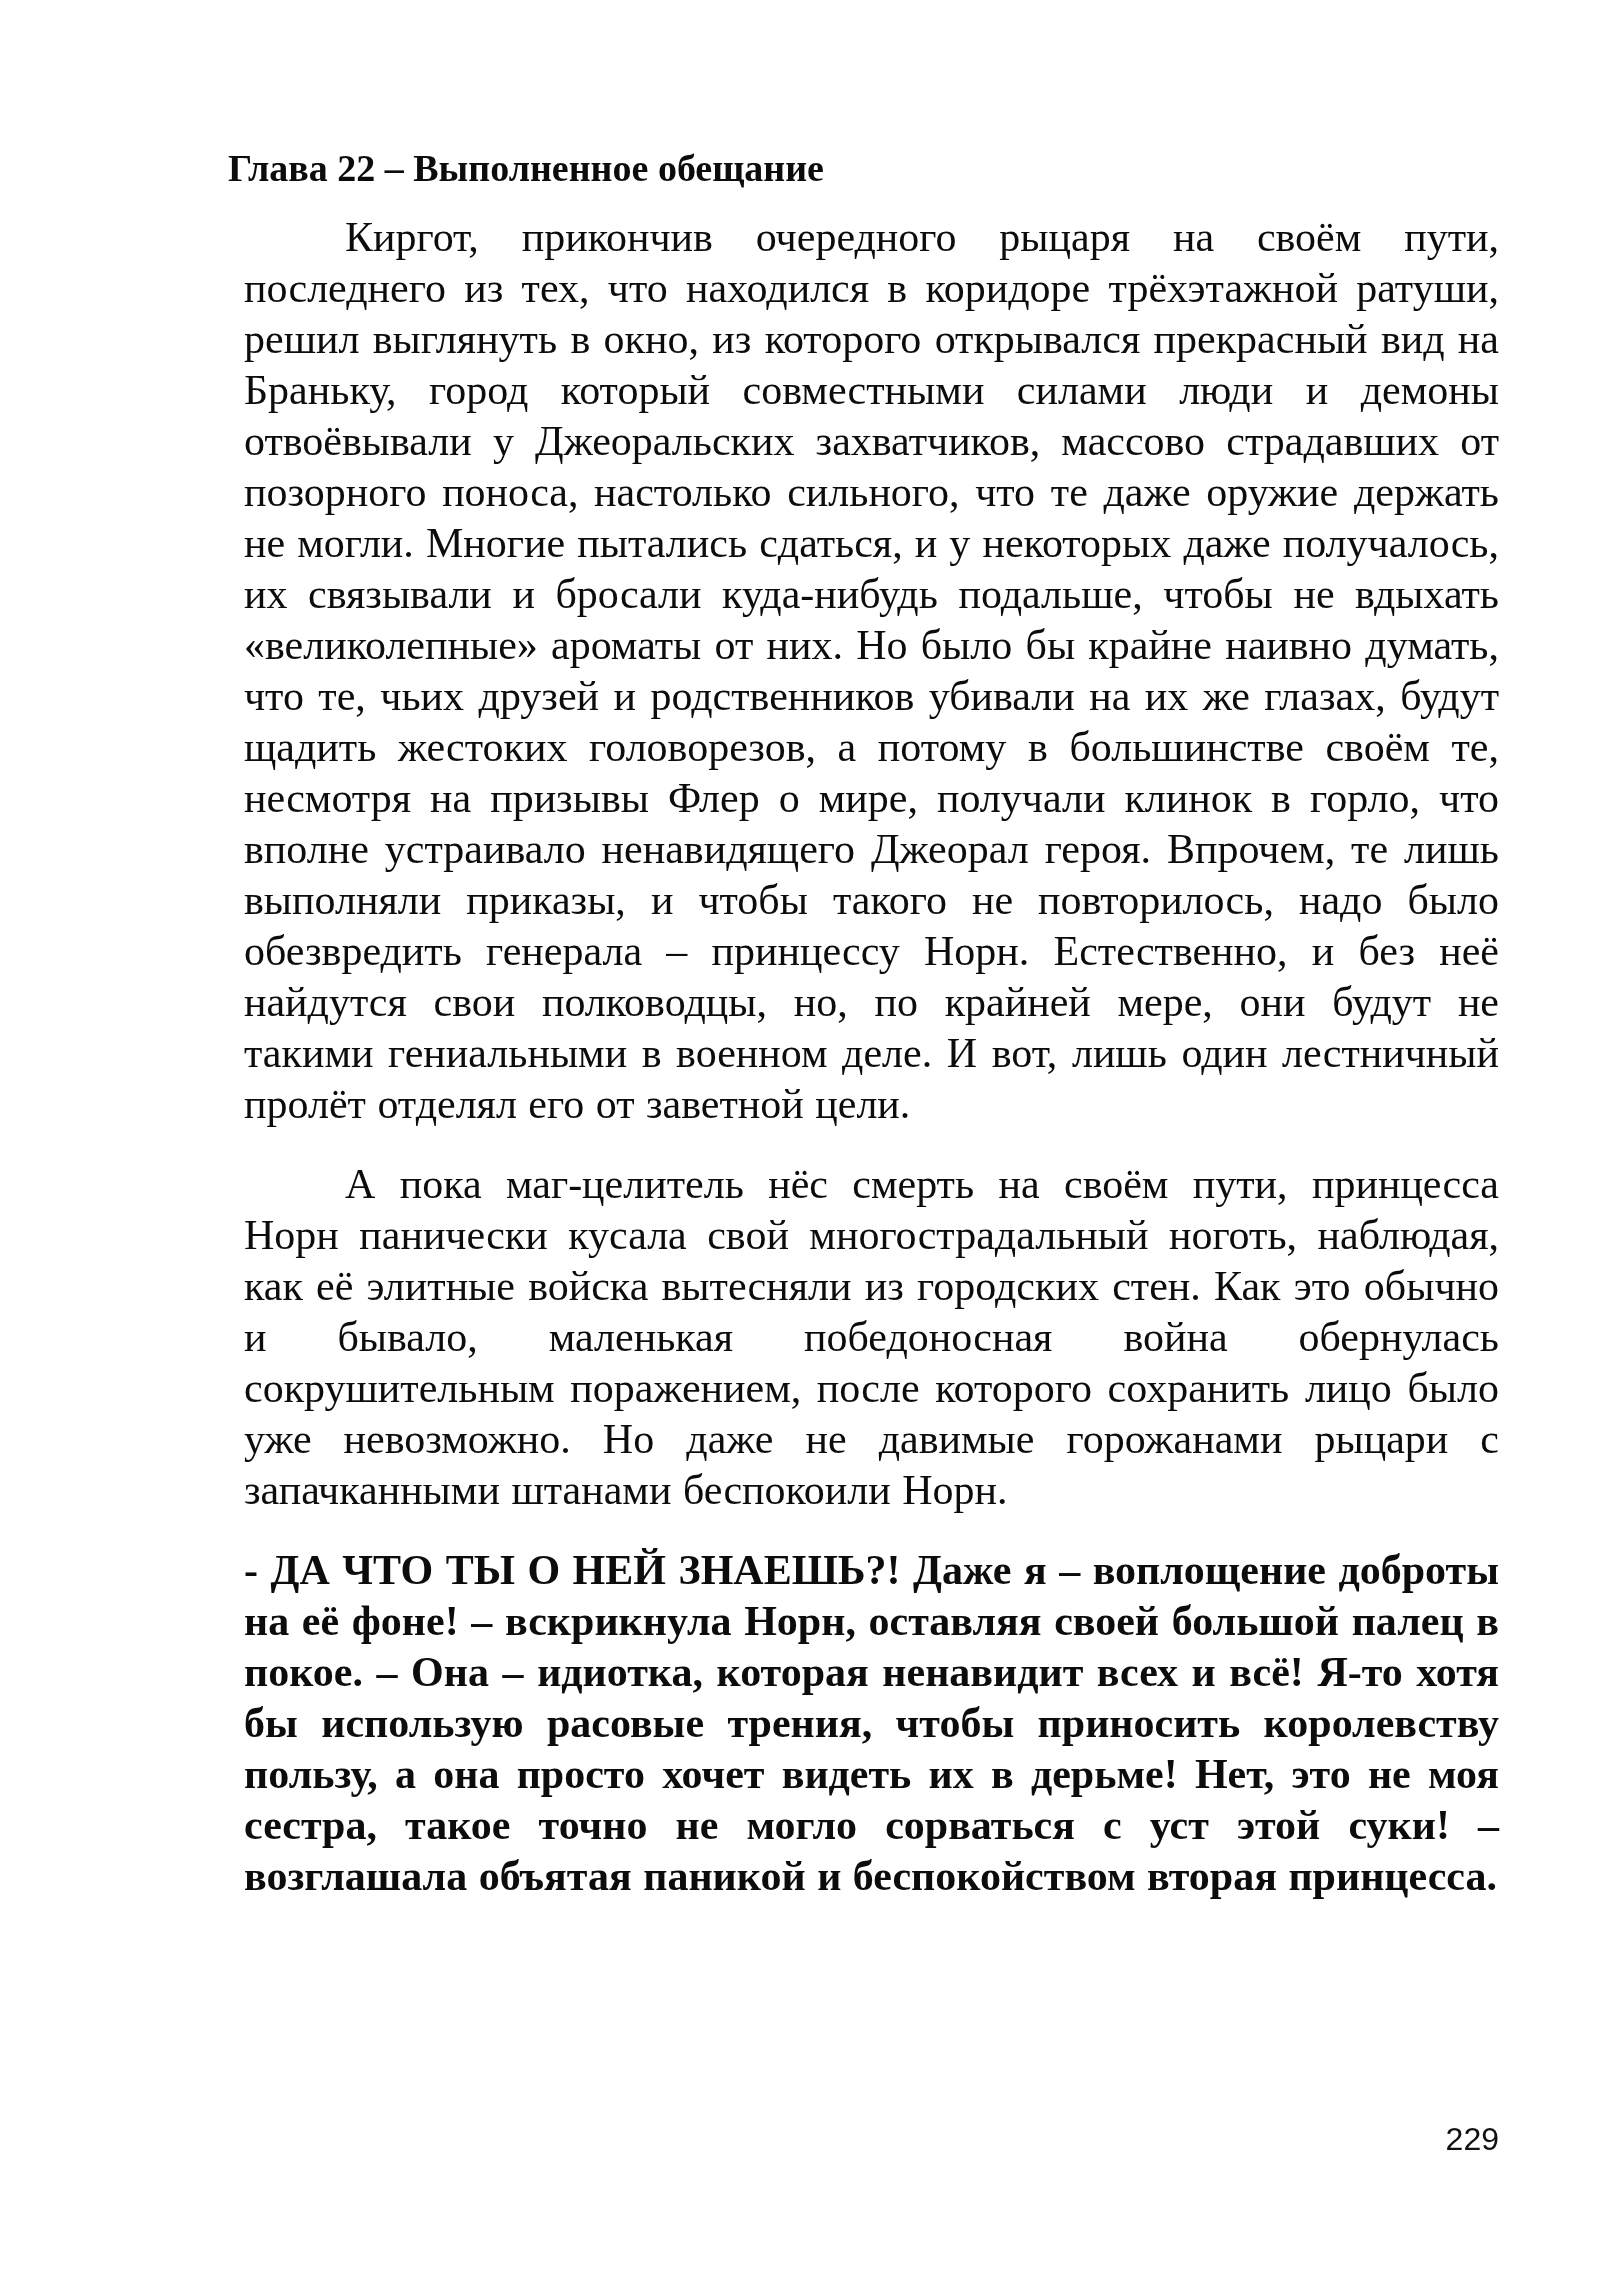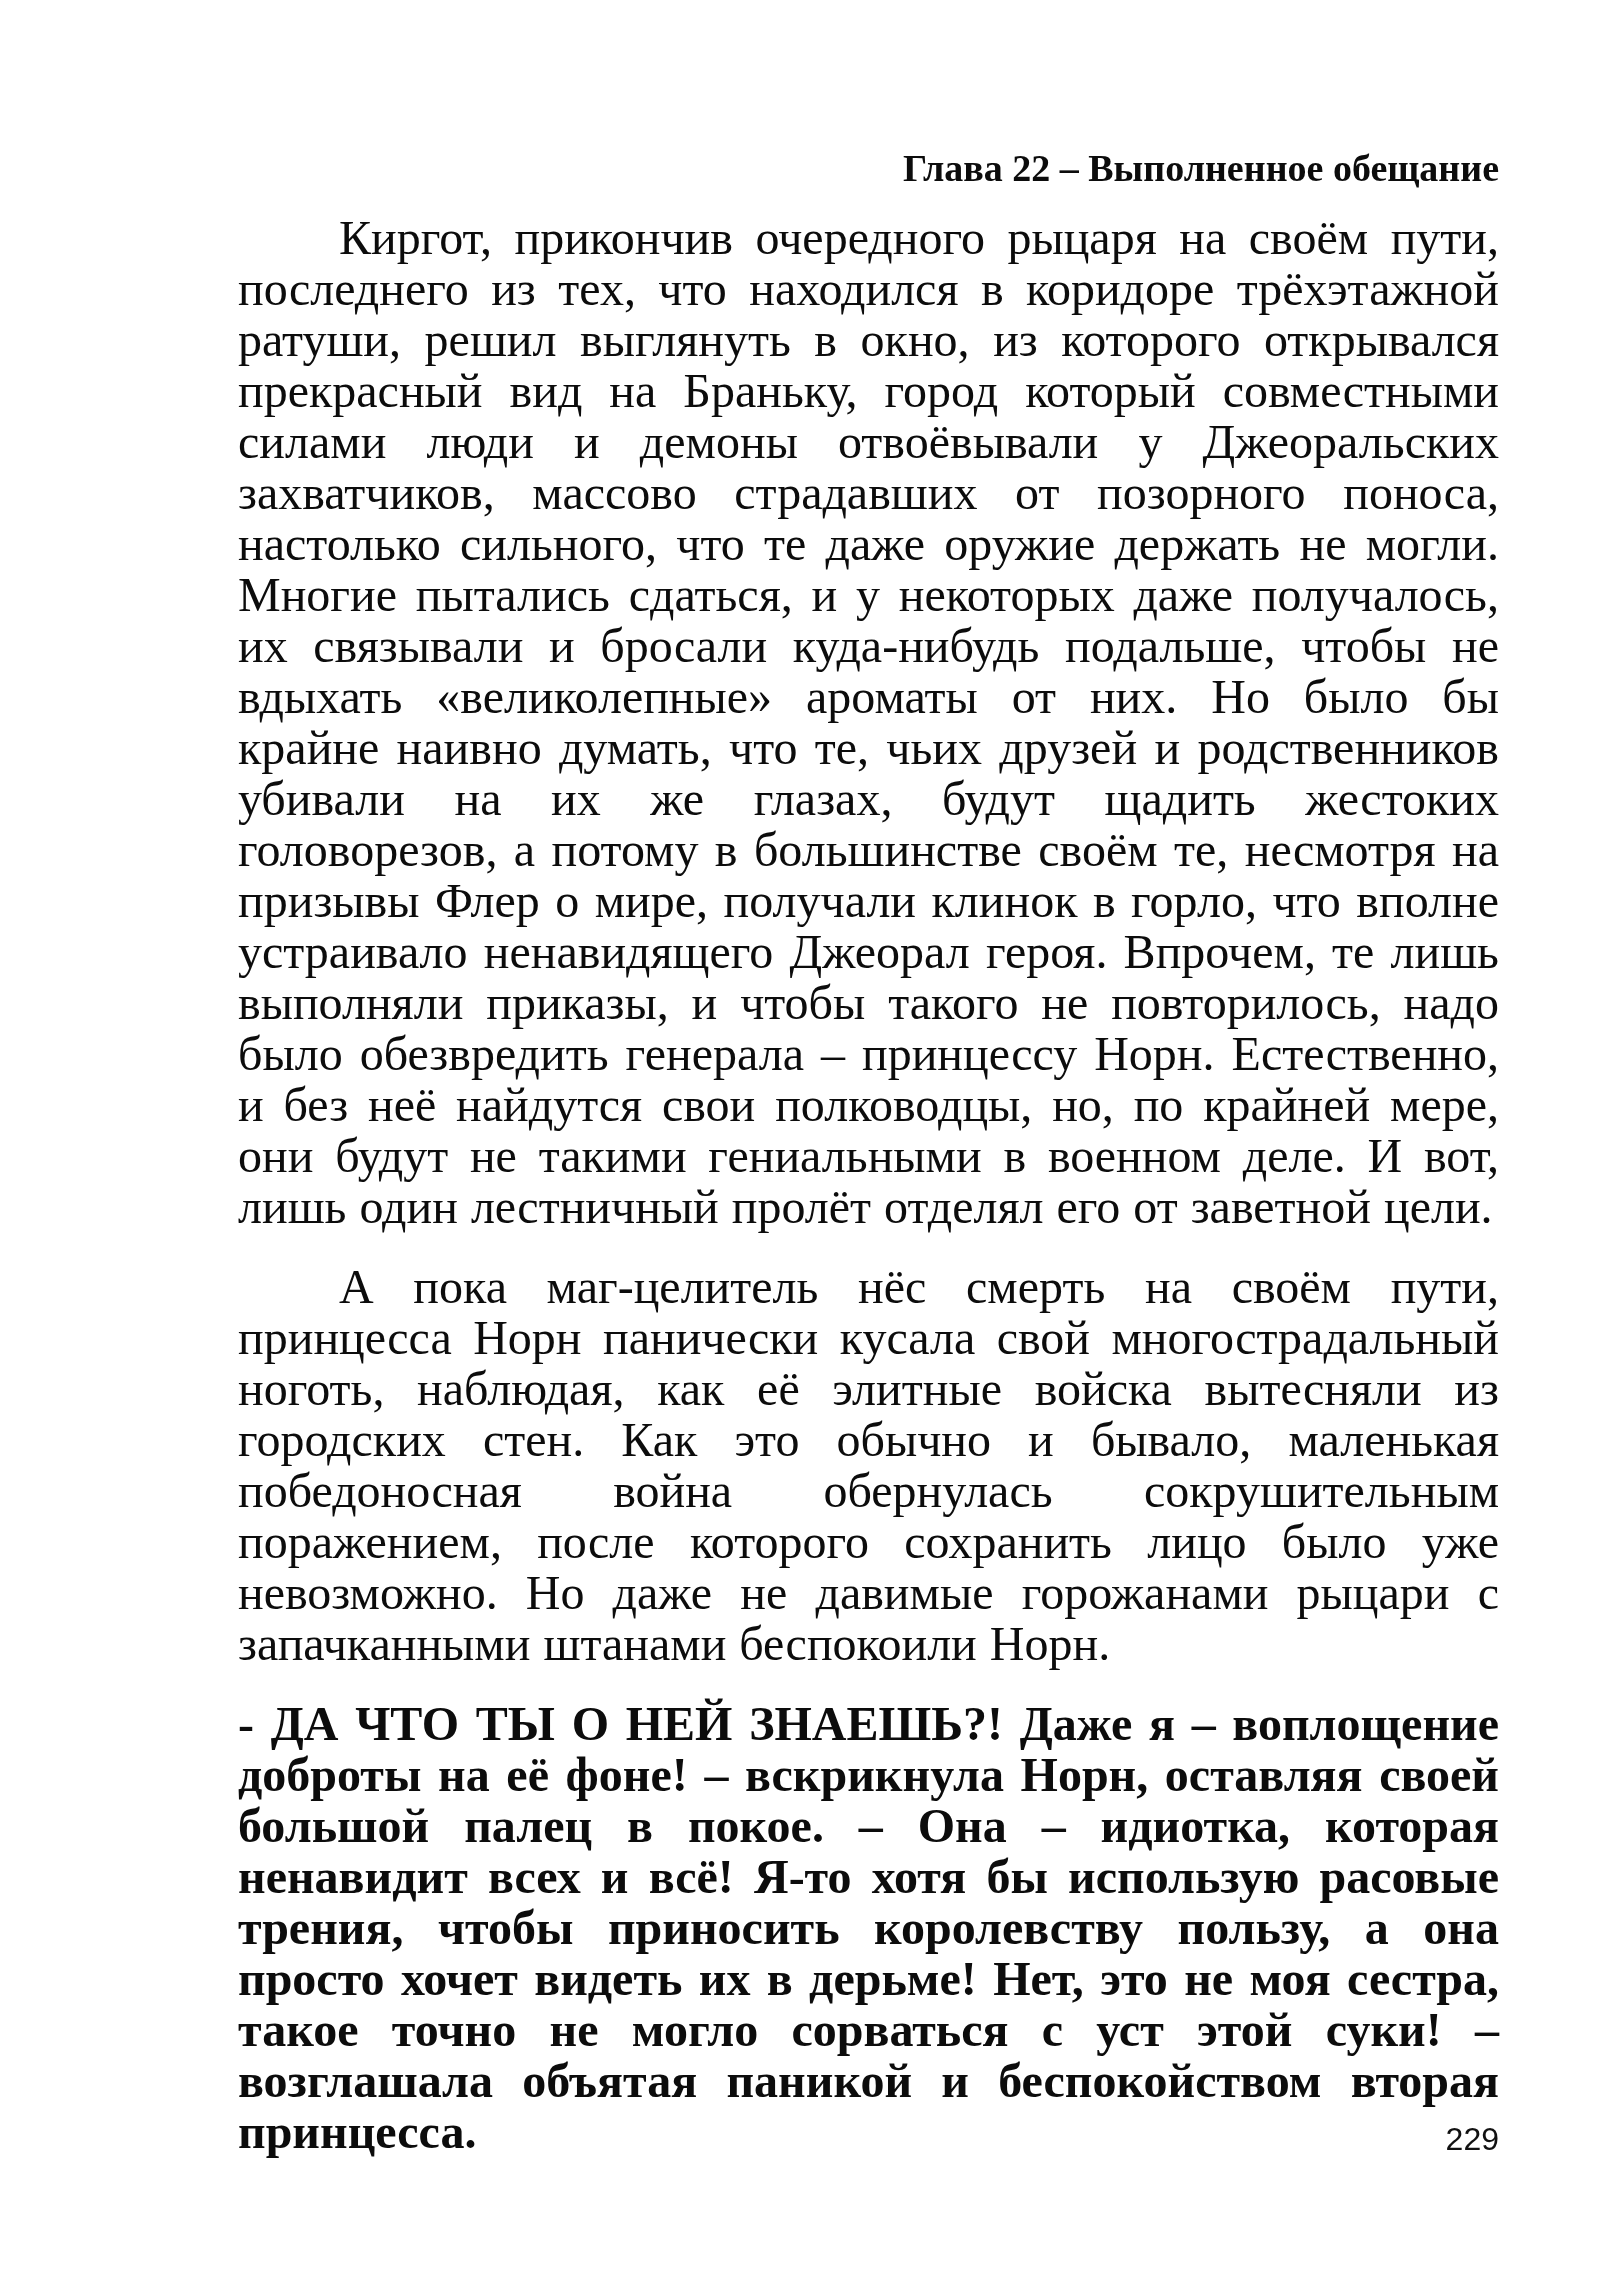--- a/index.html
+++ b/index.html
@@ -19,28 +19,28 @@
     position: absolute;
     top: 143px;
     left: 228px;
     width: 1271px;
     font-family: "Liberation Serif", "DejaVu Serif", serif;
   }
   .chapter-title {
     font-size: 38px;
     line-height: 51px;
     font-weight: bold;
-    text-align: right;
+    text-align: left;
     margin: 0 0 17.6px 0;
   }
   .para {
-    font-size: 48px;
+    font-size: 42px;
     line-height: 51px;
     text-align: justify;
-    margin: 0 0 29px 10px;
+    margin: 0 0 29px 16px;
     word-spacing: 1px;
   }
   .para.indented {
     text-indent: 101px;
   }
   .para:last-child {
     margin-bottom: 0;
     font-weight: bold;
   }
   .page-footer {

